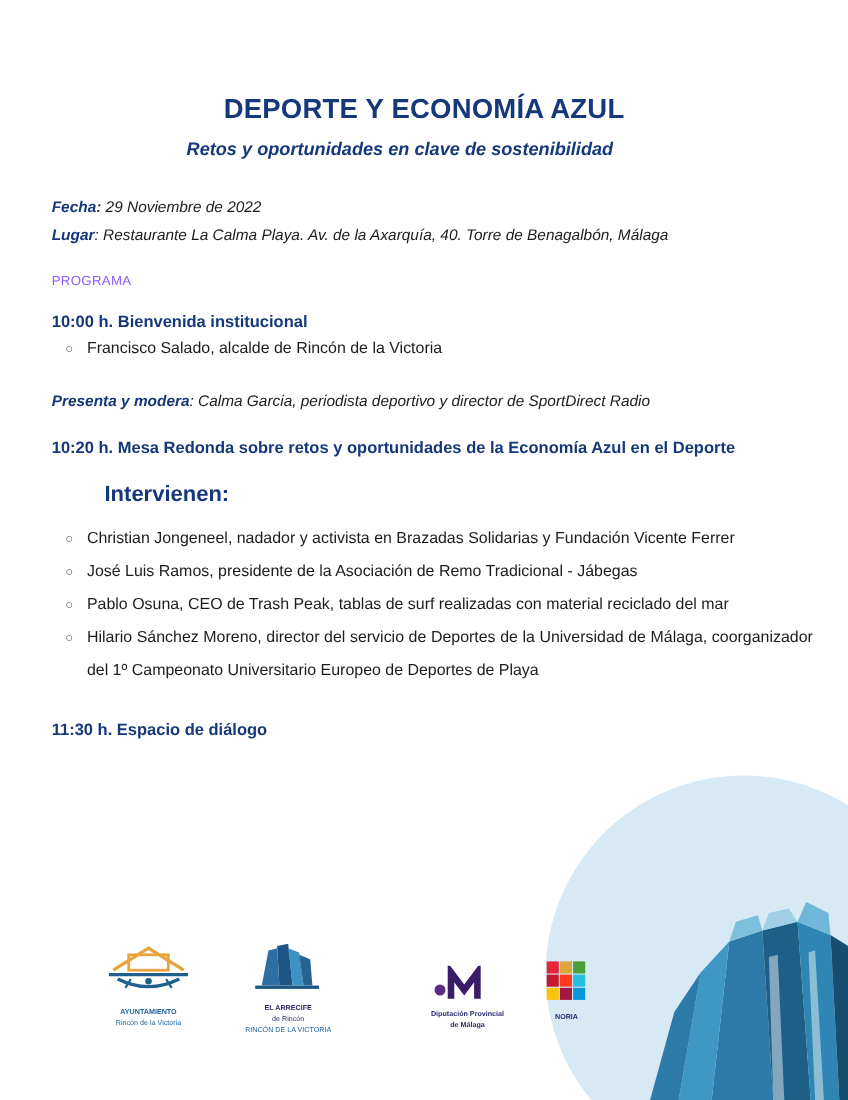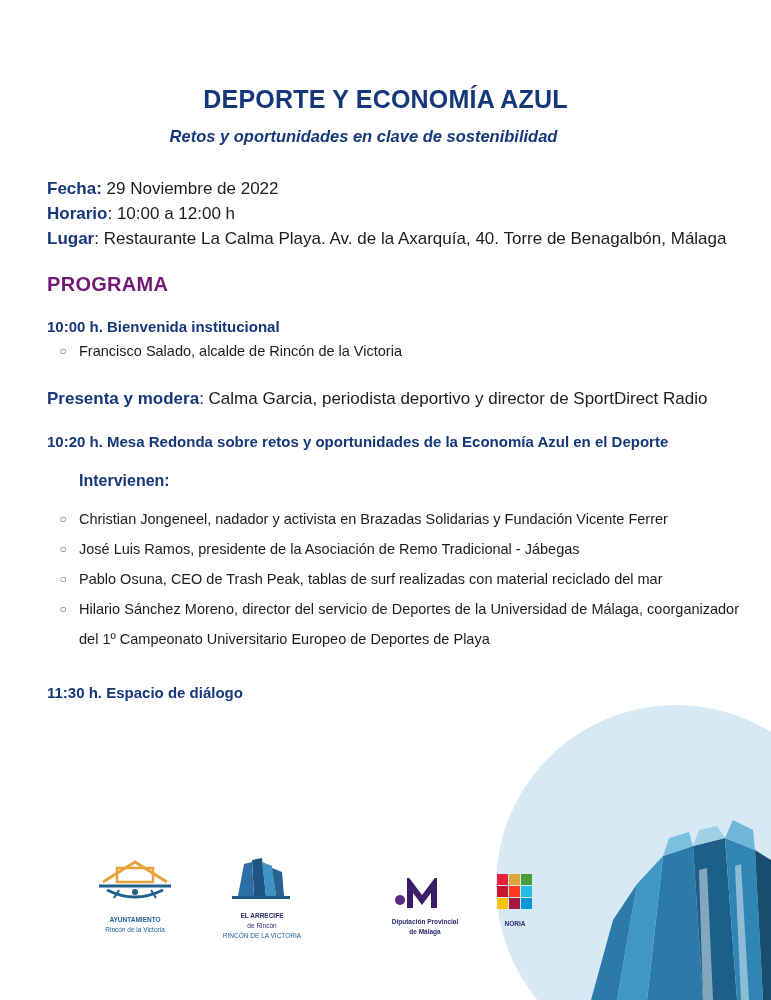--- a/index.html
+++ b/index.html
@@ -59,40 +59,41 @@
   }
 
   .content {
     position: absolute;
     left: 47px;
     top: 176px;
     width: 700px;
   }
 
   .line {
-    font-size: 17px;
+    font-size: 14px;
     line-height: 25px;
     color: #1c1c1c;
+    font-style: italic;
   }
   .lbl {
     color: #15387a;
     font-weight: bold;
   }
   .blue-bold {
     color: #15387a;
     font-weight: bold;
     font-size: 15px;
   }
   .gap-md { height: 22px; }
   .gap-lg { height: 30px; }
 
   .program-head {
-    font-size: 20px;
-    font-weight: bold;
-    color: #701a75;
+    font-size: 12px;
+    font-weight: normal;
+    color: #8b5cf6;
     letter-spacing: 0.3px;
   }
 
   .bullet-row {
     display: flex;
     align-items: flex-start;
     font-size: 14.5px;
     line-height: 26px;
     color: #1c1c1c;
     margin-top: 3px;
@@ -101,22 +102,22 @@
     width: 32px;
     flex: 0 0 32px;
     text-align: center;
     color: #555;
     font-size: 12px;
     line-height: 26px;
   }
   .bullet-text { flex: 1; }
 
   .interv {
-    margin-left: 32px;
-    font-size: 16px;
+    margin-left: 48px;
+    font-size: 20px;
     font-weight: bold;
     color: #15387a;
   }
 
   .speakers { margin-top: 14px; }
   .speakers .bullet-row {
     line-height: 30px;
     margin-top: 0;
   }
   .speakers .bullet-mark { line-height: 30px; }
@@ -169,23 +170,20 @@
 
   <div class="title">DEPORTE Y ECONOMÍA AZUL</div>
   <div class="subtitle">Retos y oportunidades en clave de sostenibilidad</div>
 
   <div class="content">
 
     <div class="line">
       <span class="lbl">Fecha:</span><span> 29 Noviembre de 2022</span>
     </div>
     <div class="line">
-      <span class="lbl">Horario</span><span>: 10:00 a 12:00 h</span>
-    </div>
-    <div class="line">
       <span class="lbl">Lugar</span><span>:  Restaurante La Calma Playa. Av. de la Axarquía, 40. Torre de Benagalbón, Málaga</span>
     </div>
 
     <div class="gap-md"></div>
 
     <div class="program-head">PROGRAMA</div>
 
     <div class="gap-md"></div>
 
     <div class="blue-bold">10:00 h. Bienvenida institucional</div>

